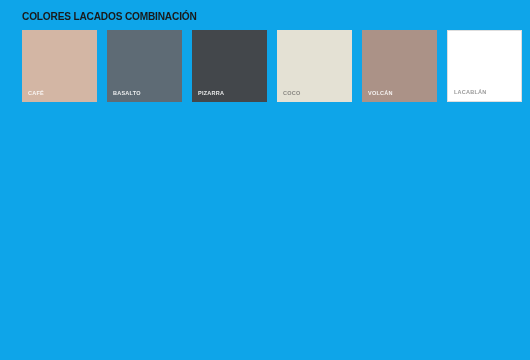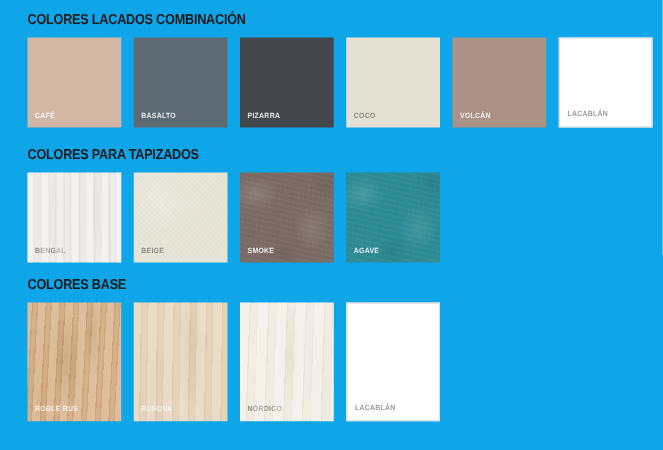--- a/index.html
+++ b/index.html
@@ -177,49 +177,15 @@
         </div>
         <div class="swatch" style="background: rgb(171, 146, 135);">
           <span class="swatch-label lbl-light">VOLCÁN</span>
         </div>
         <div class="swatch bordered" style="background: rgb(255, 255, 255);">
           <span class="swatch-label lbl-gray">LACABLÁN</span>
         </div>
       </div>
   </div>
 
-  <div class="section" id="section-tapizados">
-    <div class="section-title">COLORES PARA TAPIZADOS</div>
-    <div class="swatch-row" id="row-tapizados">
-        <div class="swatch tex-fabric-streak" style="background: rgb(238, 234, 232);">
-          <span class="swatch-label lbl-dark">BENGAL</span>
-        </div>
-        <div class="swatch tex-fabric-flat" style="background: rgb(232, 229, 217);">
-          <span class="swatch-label lbl-dark">BEIGE</span>
-        </div>
-        <div class="swatch tex-fabric-mottle" style="background: rgb(123, 106, 99);">
-          <span class="swatch-label lbl-light">SMOKE</span>
-        </div>
-        <div class="swatch tex-fabric-mottle" style="background: rgb(45, 138, 146);">
-          <span class="swatch-label lbl-light">AGAVE</span>
-        </div>
-      </div>
-  </div>
 
-  <div class="section" id="section-base">
-    <div class="section-title">COLORES BASE</div>
-    <div class="swatch-row" id="row-base">
-        <div class="swatch tall tex-wood-grain" style="background: rgb(214, 177, 137);">
-          <span class="swatch-label lbl-light">ROBLE RUS</span>
-        </div>
-        <div class="swatch tall tex-wood-soft" style="background: rgb(229, 211, 188);">
-          <span class="swatch-label lbl-light">RUNOVA</span>
-        </div>
-        <div class="swatch tall tex-wood-pale" style="background: rgb(242, 236, 227);">
-          <span class="swatch-label lbl-dark">NÓRDICO</span>
-        </div>
-        <div class="swatch tall bordered" style="background: rgb(255, 255, 255);">
-          <span class="swatch-label lbl-gray">LACABLÁN</span>
-        </div>
-      </div>
-  </div>
 
 </div>
 
 </body></html>

